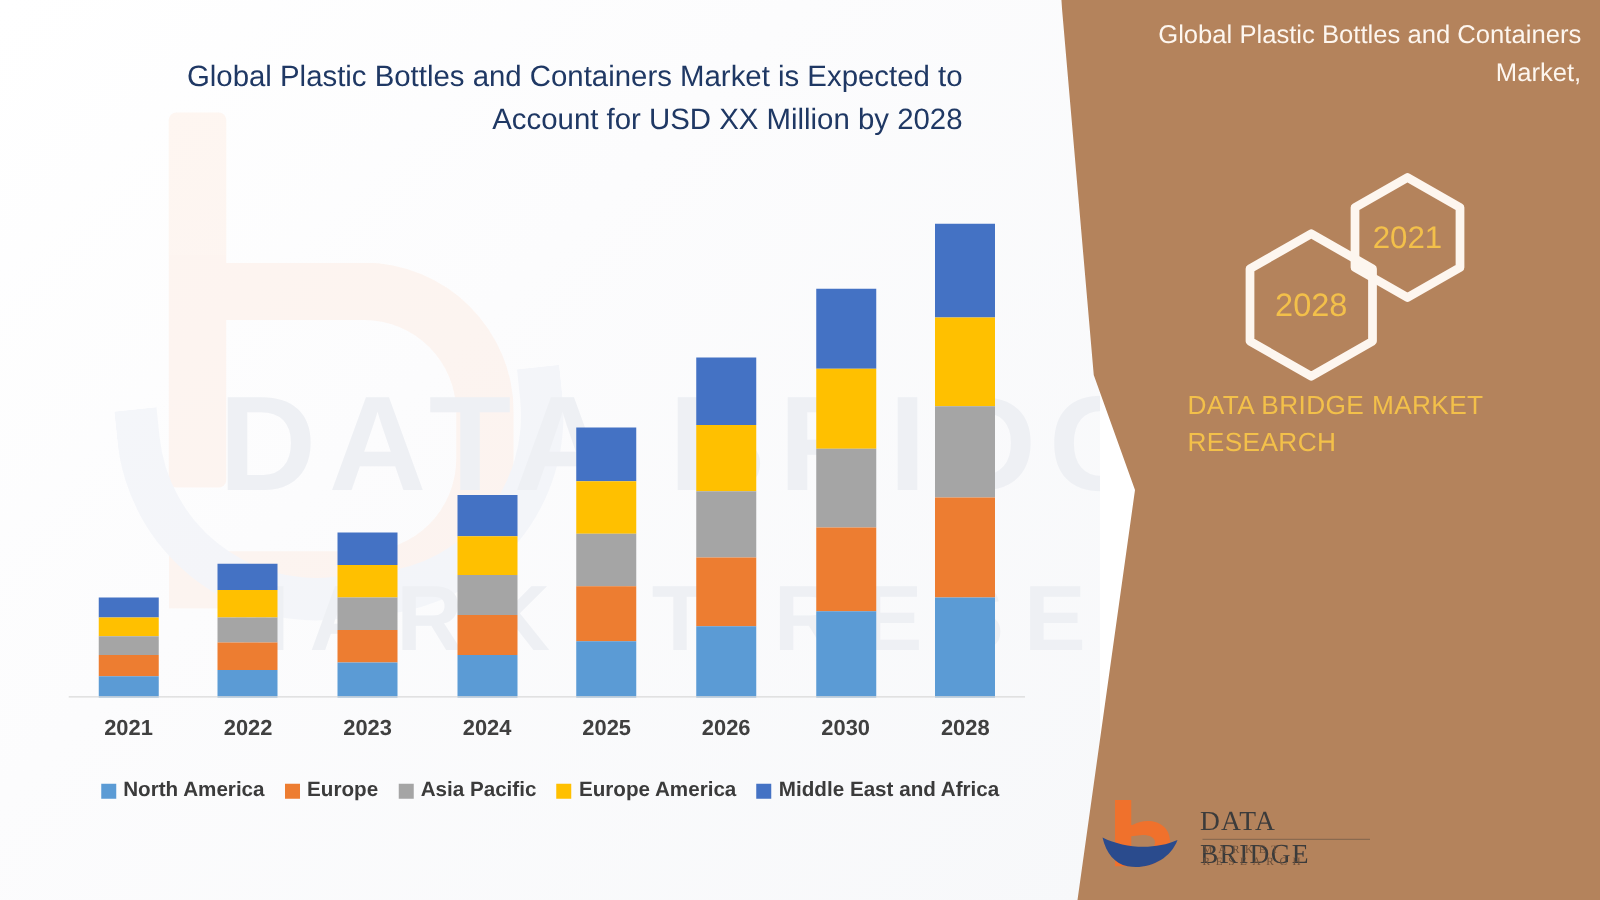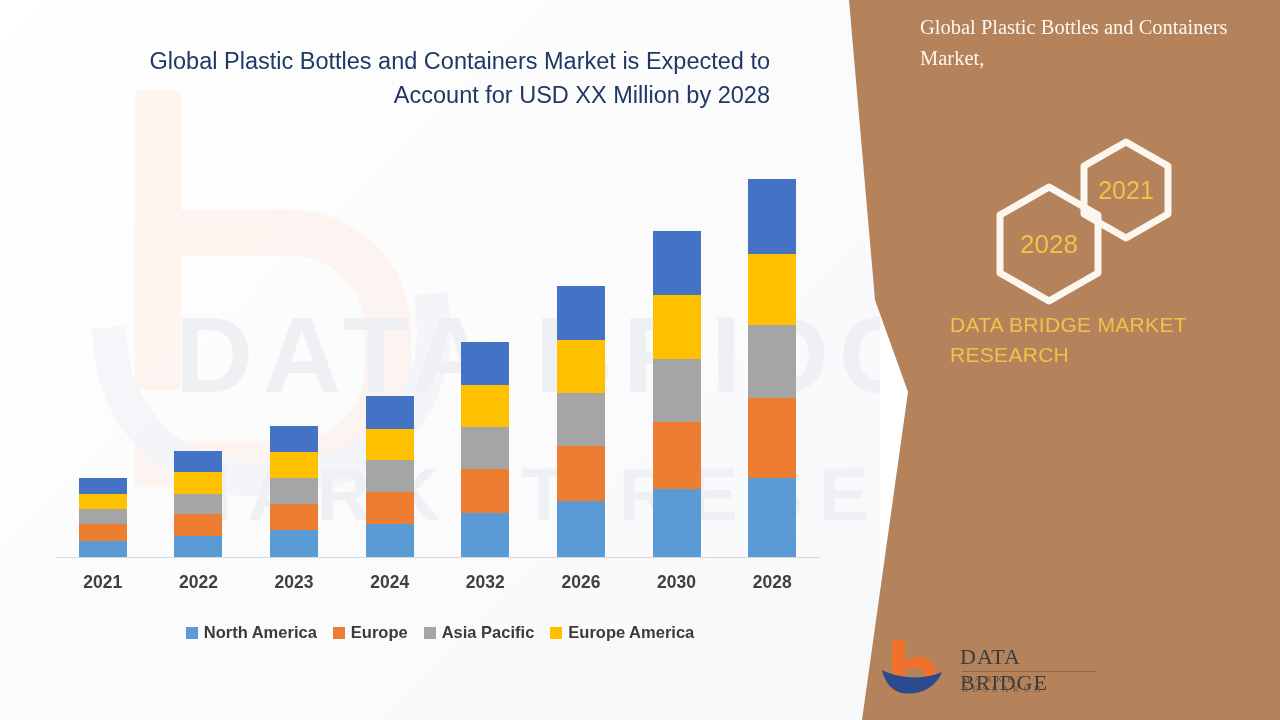--- a/index.html
+++ b/index.html
@@ -79,22 +79,22 @@
 
   
   .brand-pane{
     position:absolute;left:0;top:0;width:1280px;height:720px;
     background:#b4835c;
     clip-path:polygon(849px 0,1280px 0,1280px 720px,862px 720px,908px 392px,875px 300px);
     overflow:hidden;
   }
   .brand-title{
     position:absolute;left:920px;top:12px;width:345px;
-    text-align:left;color:#fdf6ef;
-    font-size:20.5px;line-height:31px;font-weight:400;font-family:Liberation Serif, serif;
+    text-align:right;color:#fdf6ef;
+    font-size:20.5px;line-height:31px;font-weight:400;
   }
   .hexwrap{position:absolute;left:975px;top:138px;width:230px;height:150px;}
   .hex{
     position:absolute;display:flex;align-items:center;justify-content:center;
     color:#f3c04a;font-weight:400;
   }
   .hex svg{position:absolute;left:0;top:0;}
   .hex .hex-label{position:relative;z-index:2;}
   .hex-2021{left:105px;top:0px;width:92px;height:104px;font-size:25px;}
   .hex-2028{left:18px;top:44px;width:112px;height:124px;font-size:26px;}
@@ -209,41 +209,45 @@
             <div class="seg" title="Middle East and Africa 2028: 74" style="height: 75.48px; background: rgb(68, 114, 196);"></div>
           </div>
         </div>
       </div>
     <div class="axis-line"></div>
     <div class="x-labels" id="xlabels">
         <span>2021</span>
         <span>2022</span>
         <span>2023</span>
         <span>2024</span>
-        <span>2032</span>
+        <span>2025</span>
         <span>2026</span>
         <span>2030</span>
         <span>2028</span>
       </div>
     <div class="legend" id="legend">
         <div class="legend-item">
           <span class="legend-swatch" style="background: rgb(91, 155, 213);"></span>
           <span class="legend-label">North America</span>
         </div>
         <div class="legend-item">
           <span class="legend-swatch" style="background: rgb(237, 125, 49);"></span>
           <span class="legend-label">Europe</span>
         </div>
         <div class="legend-item">
           <span class="legend-swatch" style="background: rgb(165, 165, 165);"></span>
           <span class="legend-label">Asia Pacific</span>
         </div>
         <div class="legend-item">
           <span class="legend-swatch" style="background: rgb(255, 192, 0);"></span>
           <span class="legend-label">Europe America</span>
+        </div>
+        <div class="legend-item">
+          <span class="legend-swatch" style="background: rgb(68, 114, 196);"></span>
+          <span class="legend-label">Middle East and Africa</span>
         </div>
       </div>
   </div>
 
   <div class="brand-pane">
     <div class="brand-title" id="brandTitle">
         <div>Global Plastic Bottles and Containers Market,</div>
       </div>
 
     <div class="hexwrap">

